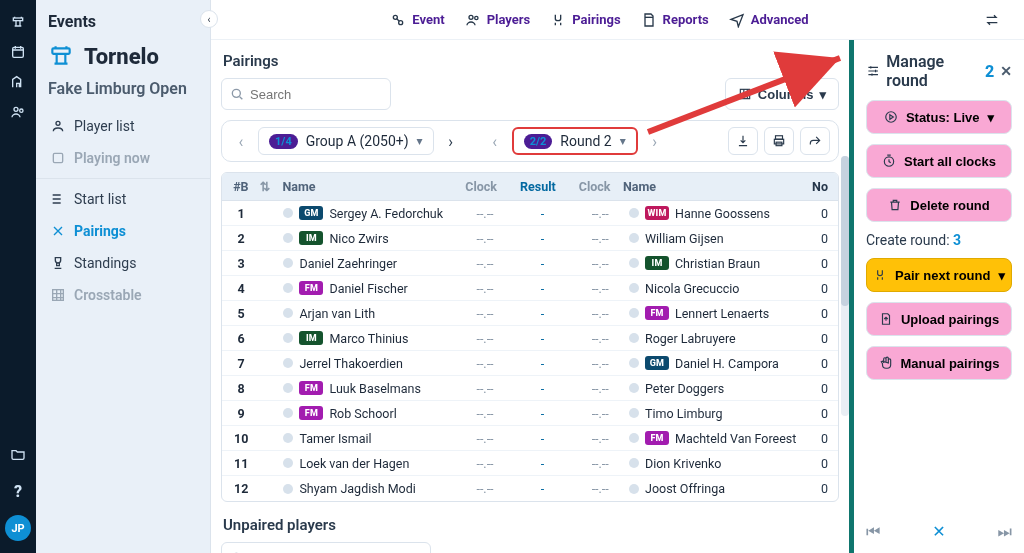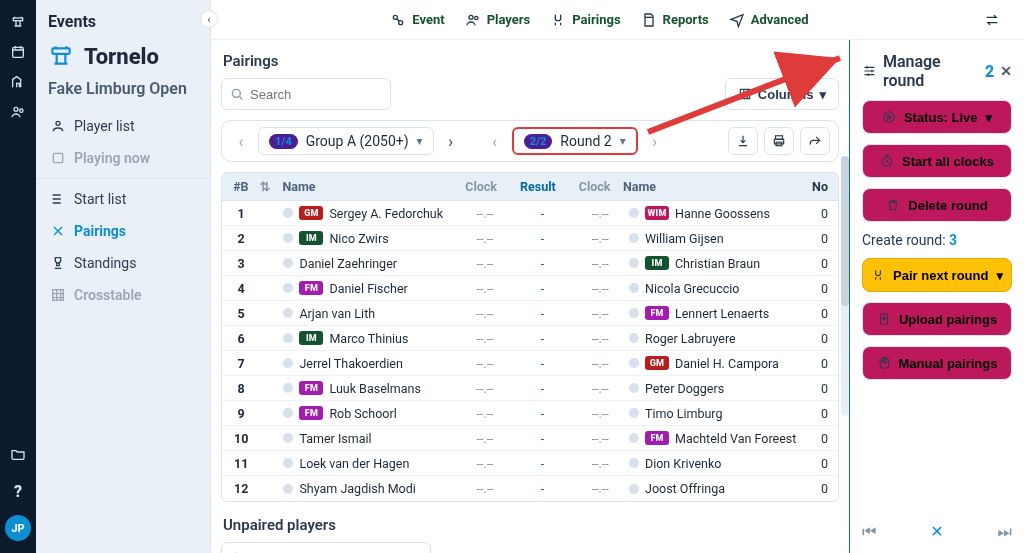--- a/index.html
+++ b/index.html
@@ -43,21 +43,21 @@
   .nav-link{display:flex; align-items:center; gap:8px; padding:8px 14px; font-size:14px; color:#2e3d4f; cursor:pointer;}
   .nav-link.muted{color:var(--muted); font-weight:600;}
   .nav-link.active{color:var(--blue); font-weight:700;}
   .nav-link svg{width:16px; height:16px; flex:0 0 16px;}
 
   .topbar{
     position:absolute; left:211px; top:0; right:0; height:40px; display:flex; align-items:center; border-bottom:1px solid #ecf1f6;
     padding:0 14px;
   }
   .topbar .spacer{flex:1}
-  .top-tab{display:flex; align-items:center; gap:6px; font-weight:700; color:#14532d; padding:6px 10px; font-size:13px; cursor:pointer}
+  .top-tab{display:flex; align-items:center; gap:6px; font-weight:700; color:#4c1d95; padding:6px 10px; font-size:13px; cursor:pointer}
   .top-tab svg{width:16px;height:16px}
 
   .main{position:absolute; left:211px; top:40px; right:175px; bottom:0; padding:8px 10px 14px 10px; overflow:hidden; background:#fff}
   .main h2{font-size:15px; color:#2a3a4c; font-weight:600; margin:4px 0 8px 2px}
   .toolbar{display:flex; align-items:center; gap:10px; margin-bottom:10px}
   .search{position:relative; flex:0 0 170px}
   .search input{width:100%; height:32px; border:1px solid var(--border); border-radius:6px; padding:0 10px 0 28px; font-size:13px}
   .search svg{position:absolute; left:8px; top:8px; width:16px; height:16px; color:#8c99a8}
   .btn{height:32px; border:1px solid var(--border); border-radius:6px; background:#fff; padding:0 12px; display:inline-flex; align-items:center; gap:6px; font-weight:700; cursor:pointer; font-size:13px; color:#2a3a4c}
   .btn svg{width:14px;height:14px}
@@ -79,32 +79,32 @@
   .trow:last-child{border-bottom:none}
   .c-board{width:40px; text-align:center; font-weight:700}
   .c-sort{width:24px; color:#8796a6}
   .c-name{width:180px; display:flex; align-items:center; gap:6px; overflow:hidden; white-space:nowrap; text-overflow:ellipsis}
   .c-clock{width:60px; text-align:center; color:#8796a6}
   .c-result{width:60px; text-align:center; color:#0369a1}
   .c-name2{width:200px; display:flex; align-items:center; gap:6px; overflow:hidden; white-space:nowrap; text-overflow:ellipsis}
   .c-no{flex:1; text-align:right; padding-right:10px; color:#25364a}
   .dot{width:10px;height:10px;border-radius:50%; background:#d7e1eb; flex:0 0 10px}
   .badge{display:inline-flex;align-items:center;justify-content:center;min-width:24px;height:14px;border-radius:3px;color:#fff;font-size:9px;font-weight:800;letter-spacing:.2px;padding:0 2px}
-  .badge.gm{background:#b91c1c}
+  .badge.gm{background:#0c4a6e}
   .badge.im{background:#14532d}
   .badge.fm{background:#a21caf}
   .badge.wim{background:#be185d}
   .scroll-stub{position:absolute; right:0; top:116px; width:8px; height:260px; background:#e9eef4; border-radius:4px}
   .scroll-thumb{position:absolute; right:0; top:116px; width:8px; height:150px; background:#c6d2df; border-radius:4px}
 
-  .right-panel{position:absolute; right:0; top:40px; width:175px; bottom:0; border-left:1px solid #0f766e; padding:12px; display:flex; flex-direction:column; gap:10px}
+  .right-panel{position:absolute; right:0; top:40px; width:175px; bottom:0; border-left:5px solid #0f766e; padding:12px; display:flex; flex-direction:column; gap:10px}
   .rp-head{display:flex; align-items:center; gap:6px; color:#2a3a4c; font-weight:600}
   .rp-head .num{color:var(--blue); font-weight:800}
   .rp-close{margin-left:auto; color:#4a5b6d; cursor:pointer; font-size:14px; font-weight:700}
-  .rp-btn{display:flex; align-items:center; justify-content:center; gap:8px; height:34px; width:100%; border:1px solid var(--border); border-radius:8px; background:#be185d; font-weight:700; font-size:13px; cursor:pointer}
+  .rp-btn{display:flex; align-items:center; justify-content:center; gap:8px; height:34px; width:100%; border:1px solid var(--border); border-radius:8px; background:#f9a8d4; font-weight:700; font-size:13px; cursor:pointer}
   .rp-btn.gold{background:var(--gold); border-color:#e0aa00}
   .rp-label{color:#2a3a4c; font-size:14px}
   .rp-label .num{color:var(--blue); font-weight:700}
   .rp-footer{margin-top:auto; display:flex; align-items:center; justify-content:space-between; color:#8796a6}
   .rp-footer .mid{color:var(--blue)}
 
   .arrow-anno{position:absolute; pointer-events:none; z-index:20}
 
   .unpaired{margin-top:14px}
   .unpaired .search{width:210px}

